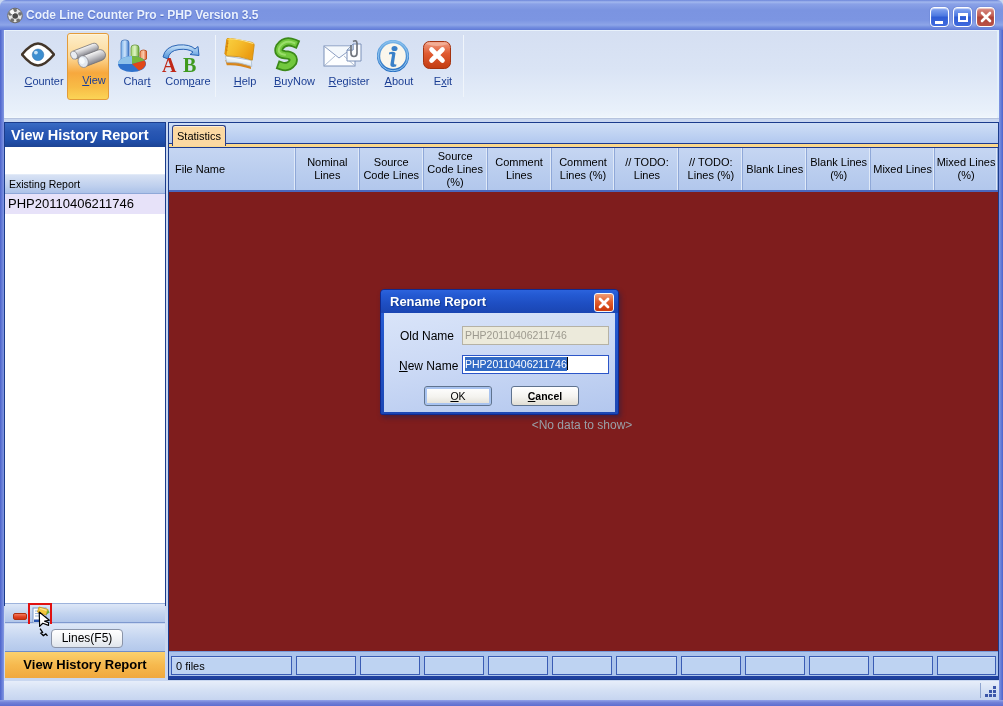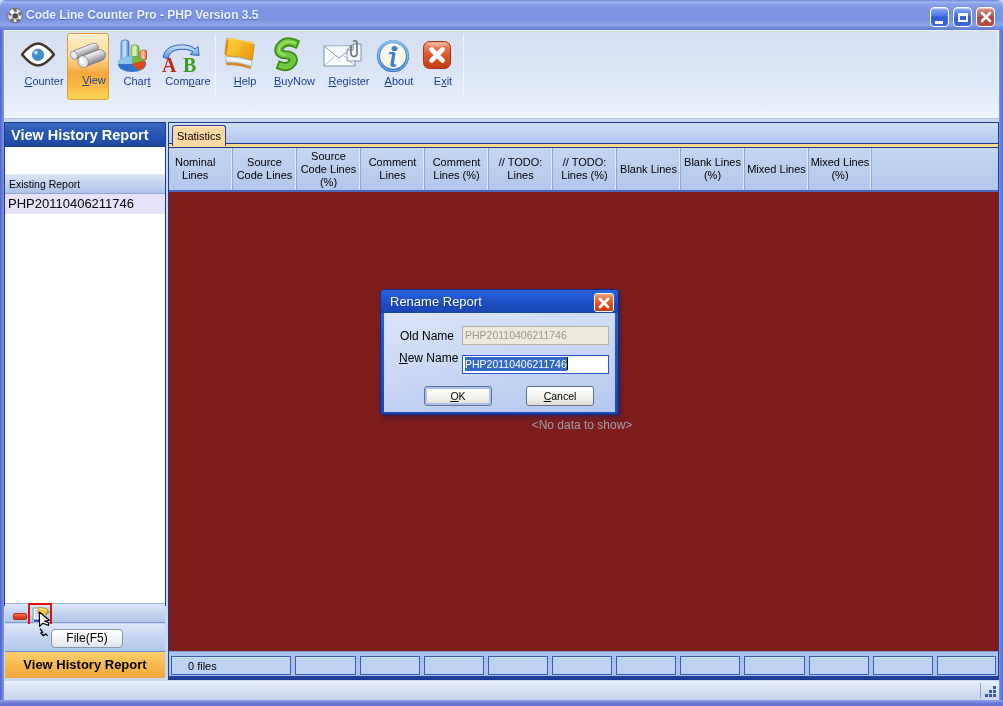--- a/index.html
+++ b/index.html
@@ -76,50 +76,50 @@
   box-shadow:inset 0 1px 0 #fdeed2; }
 #gridhead { left:0; top:25px; width:829px; height:44px;
   background:linear-gradient(180deg,#c6d6f2 0%,#bccfef 45%,#b2c7ec 100%); border-bottom:2px solid #4a67bc; display:flex; }
 .hc { border-right:1px solid #8fa8d8; box-shadow:inset -1px 0 0 #dfe9f8; font-size:11px; line-height:13px;
   display:flex; align-items:center; justify-content:center; text-align:center; color:#000; }
 .hc:first-child { justify-content:flex-start; padding-left:6px; }
 #gridfoot { left:0; bottom:0; width:829px; height:28px; background:#abc3eb; display:flex; padding-top:4px;
   border-top:1px solid #7a9ad8; border-bottom:3px solid #1e3f9e; }
 .fc { height:19px; margin:0 2px; border:1px solid #3a5cb4;
   background:#bed3f2; box-shadow:inset 0 1px 0 #d2e0f6;
-  font-size:11px; line-height:18px; padding-left:16px; }
+  font-size:11px; line-height:18px; padding-left:4px; }
 #nodata { left:283px; top:295px; width:260px; text-align:center; font-size:12px; color:#9aa0a8; }
 
 
 #statusbar { left:4px; top:681px; width:995px; height:19px;
   background:linear-gradient(180deg,#e7eefa 0%,#d4e0f4 50%,#c6d5f0 100%); }
 #sb-sep { position:absolute; right:18px; top:2px; width:1px; height:15px; background:#8fa5cf; }
 
 
 #dialog { left:380px; top:289px; width:239px; height:126px; border:1px solid #10298e; border-radius:4px 4px 2px 2px;
   background:linear-gradient(180deg,#2c64de 0%,#2458cd 30%,#1c47b4 100%);
   box-shadow:2px 3px 5px rgba(20,30,80,.45); }
 #dlg-title { position:absolute; left:0; top:0; width:100%; height:23px;
   background:linear-gradient(180deg,#2b63dd 0%,#245ad3 20%,#1e4ec2 60%,#1a45b2 100%);
-  border-radius:4px 4px 0 0; color:#fff; font-weight:normal; font-size:13px; line-height:23px; padding-left:9px;
+  border-radius:4px 4px 0 0; color:#fff; font-weight:bold; font-size:13px; line-height:23px; padding-left:9px;
   text-shadow:1px 1px 1px #123a90; }
 #dlg-close { position:absolute; right:4px; top:3px; width:20px; height:19px; border-radius:3px;
   border:1px solid #f4f8fd; background:linear-gradient(180deg,#f09d75 0%,#e25f2e 45%,#ce3c0e 90%);
   color:#fff; font-weight:bold; font-size:13px; text-align:center; line-height:17px; }
 #dlg-body { position:absolute; left:3px; top:23px; width:231px; height:99px;
   background:linear-gradient(170deg,#d9e4f9 0%,#cbd9f5 45%,#b3c7ee 100%); }
 .dlabel { position:absolute; font-size:12px; color:#000; }
 .dtext { position:absolute; left:78px; width:147px; height:19px; font-size:10.5px; line-height:17px; padding-left:2px; }
 #dt-old { top:13px; background:#eceadb; border:1px solid #b5b2a5; color:#9d9a8f; }
 #dt-new { top:42px; background:#fff; border:1px solid #2c56c8; color:#fff; }
 #dt-new .sel { background:#316ac5; padding:1px 0; }
 .dbtn { position:absolute; top:73px; width:68px; height:20px; font-size:10.5px; text-align:center; line-height:18px;
   background:linear-gradient(180deg,#ffffff 0%,#f4f3ef 55%,#e0ddd3 100%); border:1px solid #5f738f; border-radius:3px; }
 #btn-ok { left:40px; box-shadow:inset 0 0 0 2px #a8c3f0; }
-#btn-cancel { left:142px; }
+#btn-cancel { left:127px;font-weight:bold; }
 </style>
 </head>
 <body>
 <div id="titlebar" class="abs"></div>
 <div id="titletext" class="abs">Code Line Counter Pro - PHP Version 3.5</div>
 <svg class="abs" style="left:7px;top:7px" width="16" height="17" viewBox="0 0 16 17">
   <circle cx="8" cy="8.5" r="7.3" fill="#e6e6e6" stroke="#6a6a6a" stroke-width="1"></circle>
   <circle cx="8.2" cy="9" r="2.8" fill="#4c4c4c"></circle>
   <circle cx="8" cy="3.2" r="1.9" fill="#707070"></circle>
     <circle cx="3.2" cy="6.8" r="1.9" fill="#707070"></circle>
@@ -314,31 +314,32 @@
         <path d="M15 9 L17 3.5 L18.6 6.5 Z" fill="#6ab038"></path>
         <path d="M9 2.5 L15.5 4.3" stroke="#fbe694" stroke-width="1.2"></path>
       </svg>
     </div>
     <svg width="14" height="26" viewBox="0 0 17 31" style="position:absolute;left:33px;top:7px;overflow:visible;z-index:5">
       <path d="M1.5 1 L2 18.5 L5.8 14.6 L12.8 17.2 L12.8 14 L8 12 L13.8 11 Z" fill="#fff" stroke="#000" stroke-width="1.4" stroke-linejoin="round"></path>
       <path d="M2.5 21 L5.5 25.5 L3.5 26.5 L6.5 29.5 L9.5 27.5 L11.5 30" fill="none" stroke="#000" stroke-width="1.6"></path>
     </svg>
   </div>
   <div id="lp-btnrow2" class="abs">
-      <div id="viewf5">File(F5)</div>
+      <div id="viewf5">Lines(F5)</div>
     </div>
   <div id="lp-orange" class="abs">View History Report</div>
 </div>
 
 <div id="main" class="abs">
   <div id="tabstrip" class="abs">
       <div id="tabband"></div>
       <div id="tab1">Statistics</div>
     </div>
   <div id="gridhead" class="abs">
+    <div class="hc" style="width:127px">File Name</div>
     <div class="hc" style="width:64px">Nominal<br>Lines</div>
     <div class="hc" style="width:64px">Source<br>Code Lines</div>
     <div class="hc" style="width:64px">Source<br>Code Lines<br>(%)</div>
     <div class="hc" style="width:64px">Comment<br>Lines</div>
     <div class="hc" style="width:64px">Comment<br>Lines (%)</div>
     <div class="hc" style="width:64px">// TODO:<br>Lines</div>
     <div class="hc" style="width:64px">// TODO:<br>Lines (%)</div>
     <div class="hc" style="width:64px">Blank Lines</div>
     <div class="hc" style="width:64px">Blank Lines<br>(%)</div>
     <div class="hc" style="width:64px">Mixed Lines</div>
@@ -376,18 +377,18 @@
 </div>
 
 <div id="dialog" class="abs">
   <div id="dlg-title">Rename Report</div>
   <div id="dlg-close"><svg width="12" height="12" viewBox="0 0 12 12" style="margin-top:3px">
         <path d="M2 2 L10 10 M10 2 L2 10" stroke="#fff" stroke-width="2.8" stroke-linecap="round"></path>
       </svg></div>
   <div id="dlg-body">
     <div class="dlabel" style="left:16px;top:16px">Old Name</div>
     <div class="dtext" id="dt-old">PHP20110406211746</div>
-    <div class="dlabel" style="left:15px;top:38px"><u>N</u>ew Name</div>
+    <div class="dlabel" style="left:15px;top:46px"><u>N</u>ew Name</div>
     <div class="dtext" id="dt-new"><span class="sel">PHP20110406211746</span><span style="display:inline-block;width:1px;height:13px;background:#000;vertical-align:-2px"></span></div>
     <div class="dbtn" id="btn-ok"><u>O</u>K</div>
     <div class="dbtn" id="btn-cancel"><u>C</u>ancel</div>
   </div>
 </div>
 
 </body></html>

